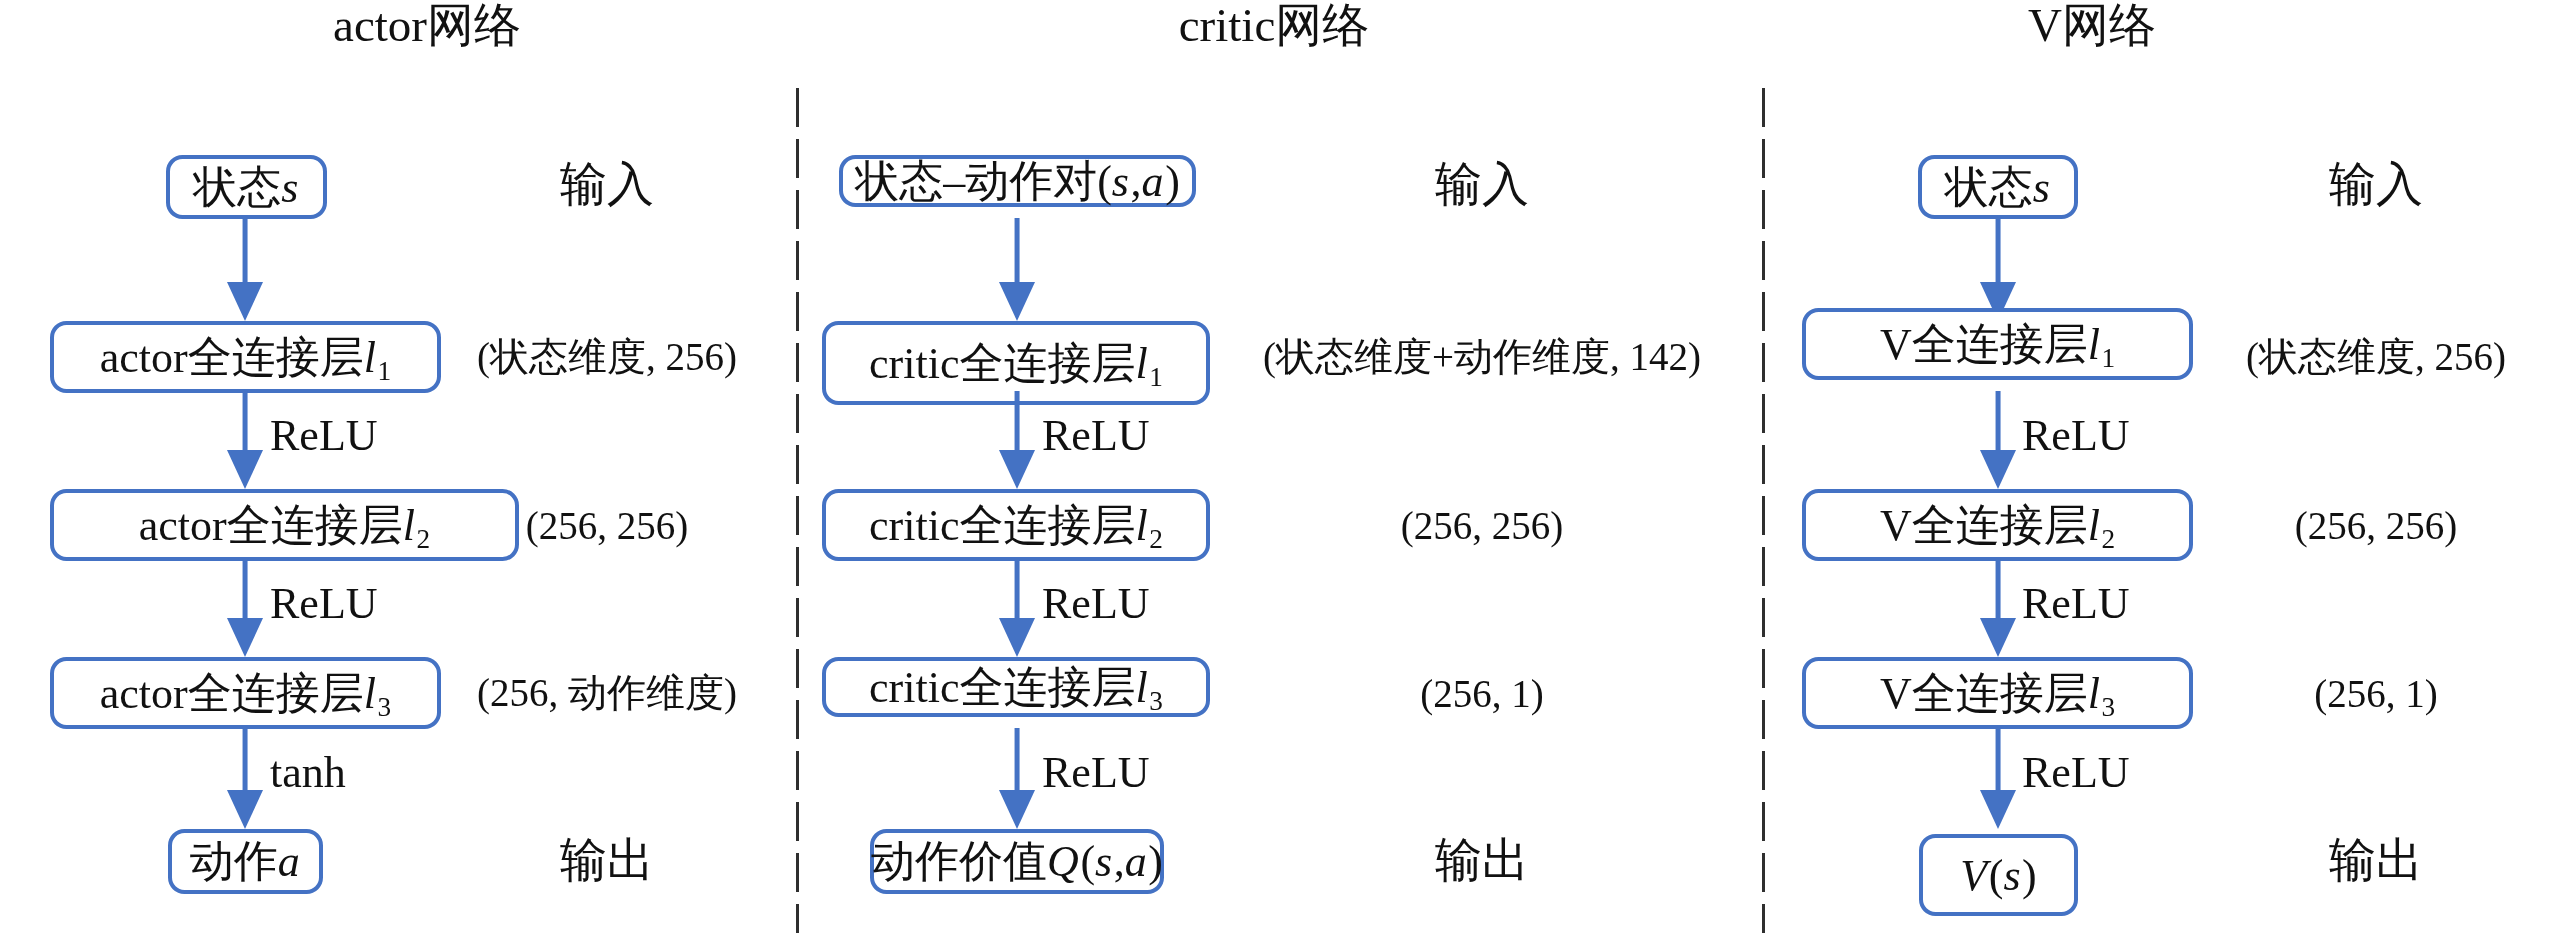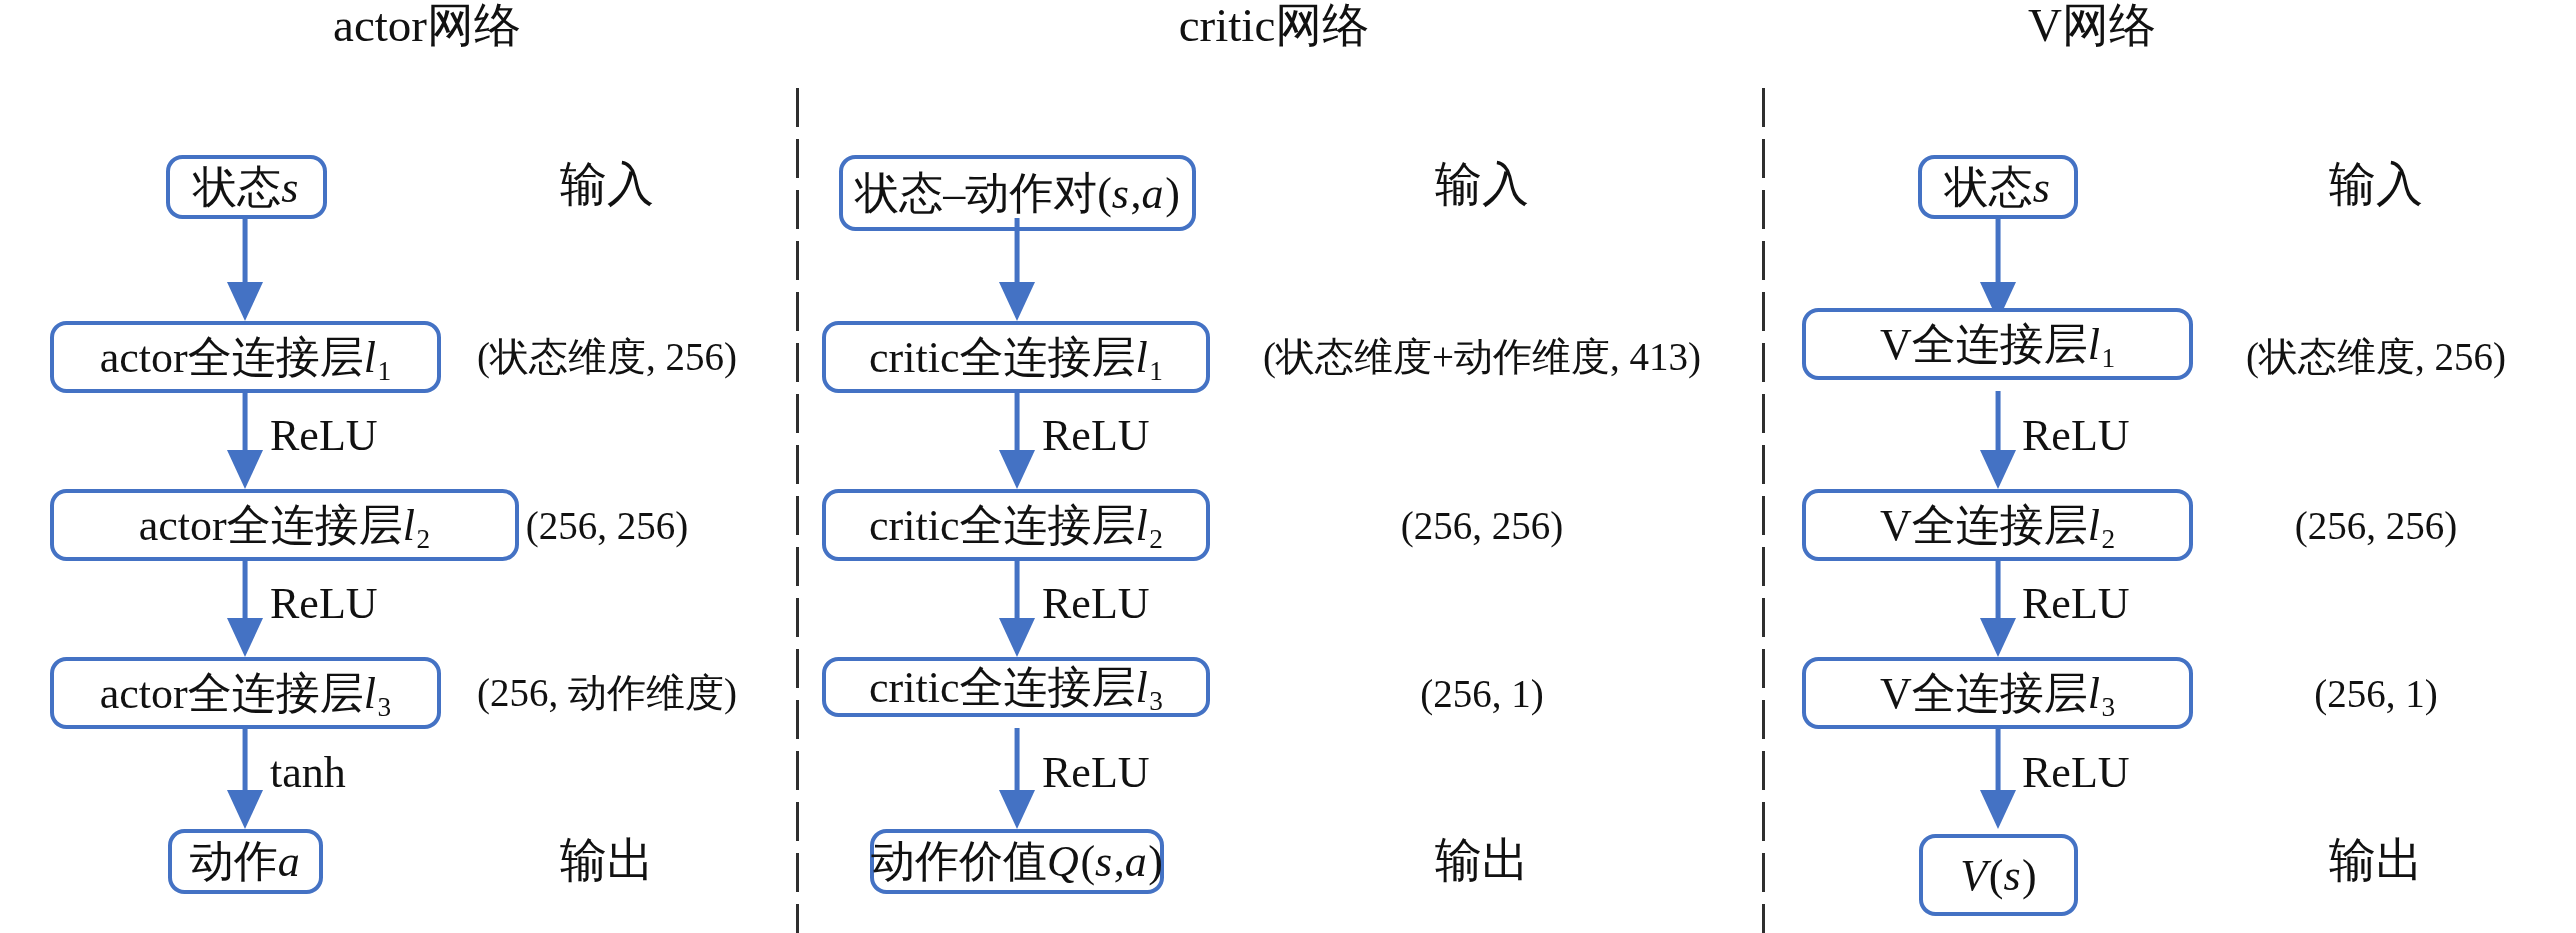--- a/index.html
+++ b/index.html
@@ -100,34 +100,34 @@
 
     <div class="box" style="left:168px;top:829px;width:155px;height:65px">
       <span><span>动作</span><span class="it">a</span></span>
     </div>
     <div class="side" style="left:607px;top:837px">输出</div>
   </section>
 
   <section>
     <h2 class="title" style="left:1274px">critic网络</h2>
 
-    <div class="box" style="left:839px;top:155px;width:357px;height:76px">
+    <div class="box" style="left:839px;top:155px;width:357px;height:52px">
       <span><span>状态–动作对(</span><span class="it">s</span><span>,</span><span class="it">a</span><span>)</span></span>
     </div>
     <div class="side" style="left:1482px;top:161px">输入</div>
 
     <div class="arrow" style="left:999px;top:218px;height:103px">
       <div class="stem"></div>
       <div class="head"></div>
     </div>
 
-    <div class="box" style="left:822px;top:321px;width:388px;height:72px">
+    <div class="box" style="left:822px;top:321px;width:388px;height:84px">
       <span><span>critic全连接层</span><span class="it">l</span><span class="sb">1</span></span>
     </div>
-    <div class="annot" style="left:1482px;top:321px;height:72px">(状态维度+动作维度, 413)</div>
+    <div class="annot" style="left:1482px;top:321px;height:72px">(状态维度+动作维度, 142)</div>
 
     <div class="arrow" style="left:999px;top:391px;height:98px">
       <div class="stem"></div>
       <div class="head"></div>
     </div>
     <div class="act" style="left:1042px;top:413px">ReLU</div>
 
     <div class="box" style="left:822px;top:489px;width:388px;height:72px">
       <span><span>critic全连接层</span><span class="it">l</span><span class="sb">2</span></span>
     </div>

